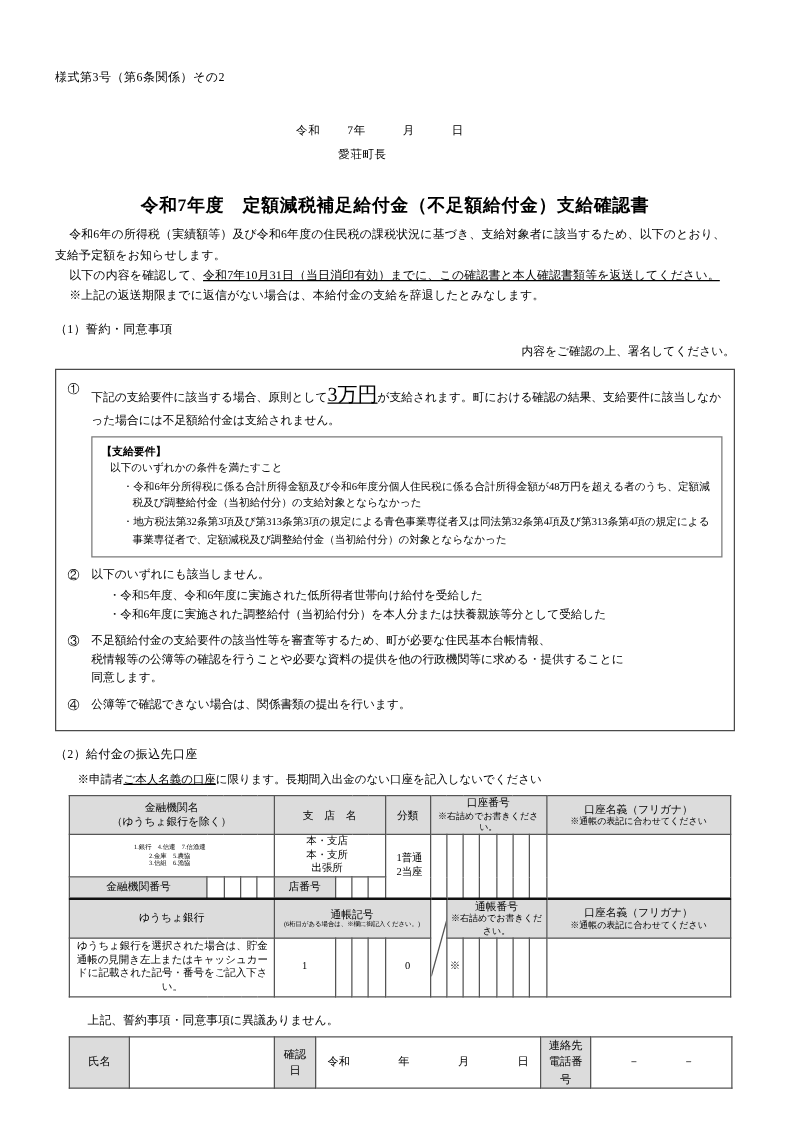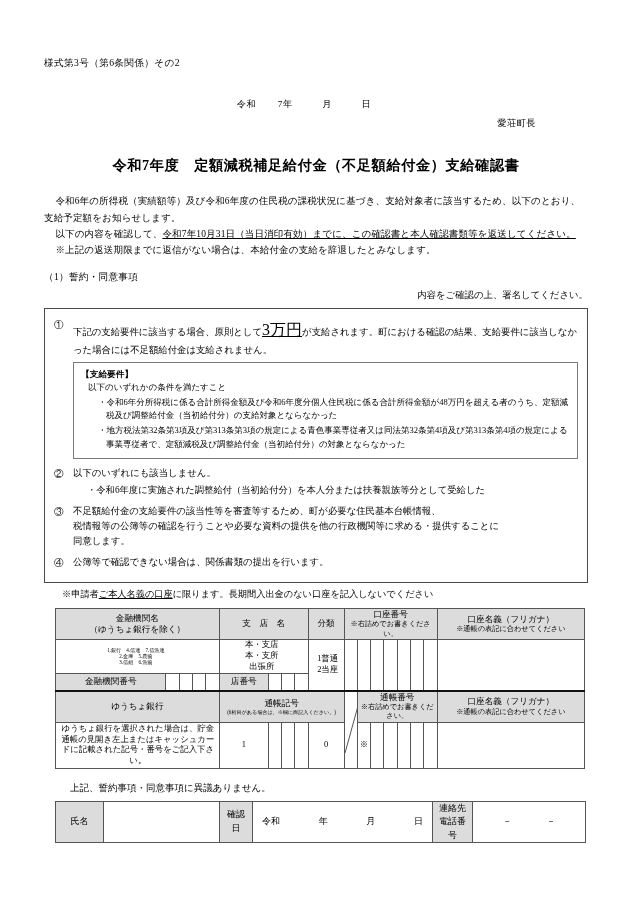--- a/index.html
+++ b/index.html
@@ -33,36 +33,36 @@
     margin-top: 28px;
     text-align: center;
     font-size: 9.2px;
     padding-right: 24px;
     letter-spacing: 0.5px;
   }
   .date-line span { display: inline-block; }
   .gap-s  { width: 16px; }
   .gap-m  { width: 24px; }
   .issuer {
-    text-align: right;
+    text-align: center;
     font-size: 9.2px;
     padding-right: 52px;
     margin-top: 5px;
     letter-spacing: 0.5px;
   }
   .doc-title {
     text-align: center;
     font-weight: bold;
     font-size: 14.2px;
     margin-top: 24px;
     letter-spacing: 0.6px;
   }
   
   .intro {
-    margin-top: 17px;
+    margin-top: 4px;
     font-size: 9.5px;
     line-height: 1.72;
     letter-spacing: 0.15px;
   }
   .intro p { margin: 0; }
   .indent1 { text-indent: 1.2em; }
   .u { text-decoration: underline; }
   .sec-label {
     margin-top: 11px;
     font-size: 9.6px;
@@ -258,20 +258,21 @@
         <div class="bl">・<span>令和6年分所得税に係る合計所得金額及び令和6年度分個人住民税に係る合計所得金額が48万円を超える者のうち、定額減税及び調整給付金（当初給付分）の支給対象とならなかった</span></div>
         <div class="bl">・<span>地方税法第32条第3項及び第313条第3項の規定による青色事業専従者又は同法第32条第4項及び第313条第4項の規定による事業専従者で、定額減税及び調整給付金（当初給付分）の対象とならなかった</span></div>
       </div>
     </div>
 
     <div class="item">
       <div class="item-num">②</div>
       <div class="item-body">
         <div>以下のいずれにも該当しません。</div>
         <div class="sublist">
+          <div class="bl">・<span>令和5年度、令和6年度に実施された低所得者世帯向け給付を受給した</span></div>
           <div class="bl">・<span>令和6年度に実施された調整給付（当初給付分）を本人分または扶養親族等分として受給した</span></div>
         </div>
       </div>
     </div>
 
     <div class="item mt6">
       <div class="item-num">③</div>
       <div class="item-body">
         <div>不足額給付金の支給要件の該当性等を審査等するため、町が必要な住民基本台帳情報、</div>
         <div>税情報等の公簿等の確認を行うことや必要な資料の提供を他の行政機関等に求める・提供することに</div>
@@ -279,20 +280,21 @@
       </div>
     </div>
 
     <div class="item mt6">
       <div class="item-num">④</div>
       <div class="item-body">公簿等で確認できない場合は、関係書類の提出を行います。</div>
     </div>
 
   </div>
 
+  <div class="sec2-label">（2）給付金の振込先口座</div>
   <div class="sec2-note2"><span>※申請者</span><span class="u">ご本人名義の口座</span><span>に限ります。長期間入出金のない口座を記入しないでください</span></div>
 
   <table class="bank">
     <colgroup>
       <col style="width:108px">
         <col style="width:13px">
         <col style="width:13px">
         <col style="width:13px">
         <col style="width:13px">
       <col style="width:48px">

